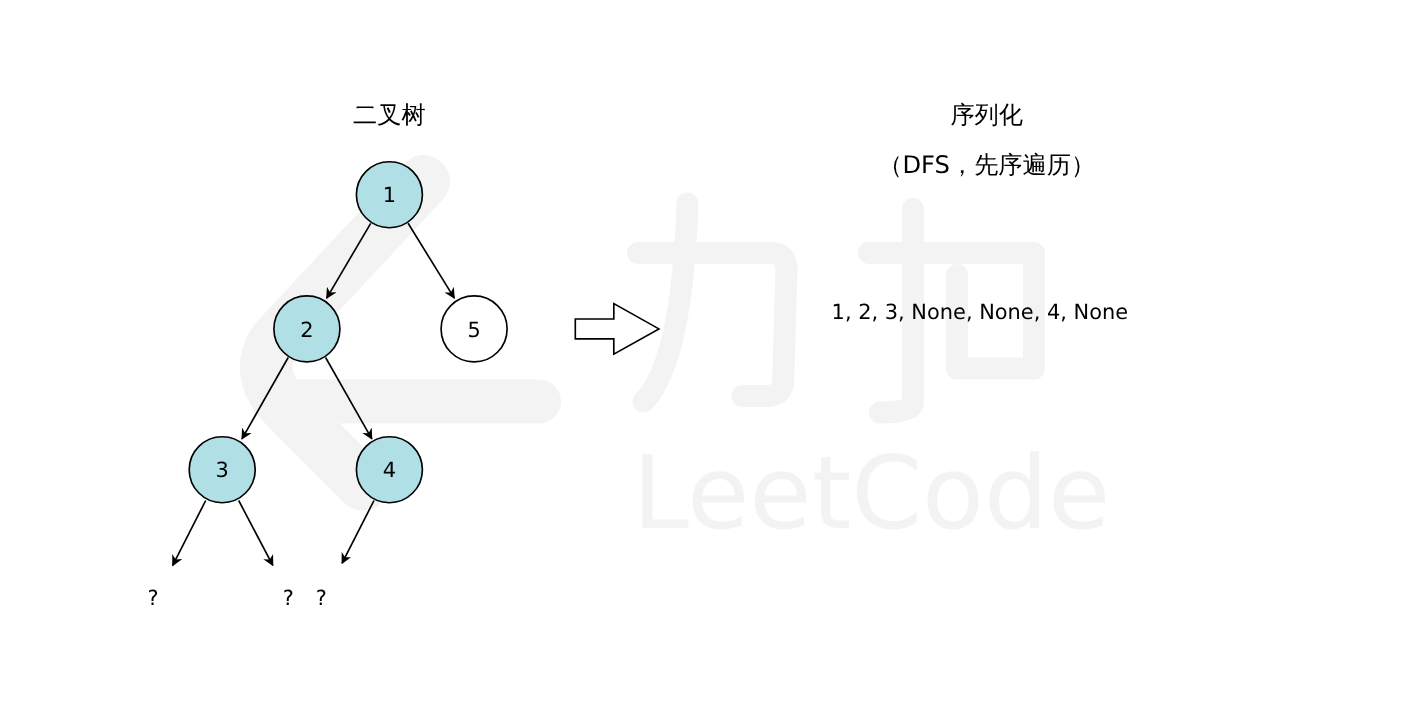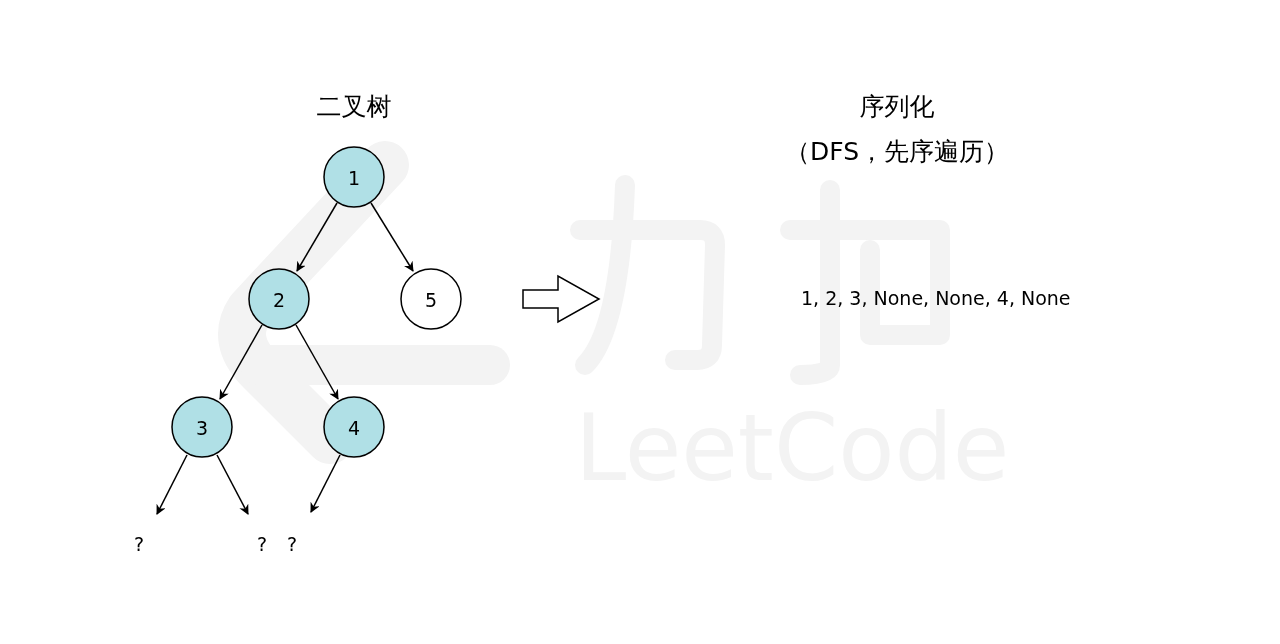--- a/index.html
+++ b/index.html
@@ -1,22 +1,22 @@
 <!DOCTYPE html>
 <html><head>
 <meta charset="utf-8">
 <style>
   html, body { margin:0; padding:0; background:#ffffff; }
   body { width:1280px; height:644px; position:relative; overflow:hidden;
          font-family:"DejaVu Sans", sans-serif; color:#000; }
   svg { position:absolute; left:0; top:0; }
-  .label { position:absolute; font-size:25px; white-space:nowrap; transform:translateX(-50%); }
+  .label { position:absolute; font-size:22px; white-space:nowrap; transform:translateX(-50%); }
   .nodetext { font-family:"DejaVu Sans", sans-serif; font-size:19px; }
   .qmark { position:absolute; font-size:19px; }
-  .seq { position:absolute; left:756px; top:287px; font-size:19px; white-space:nowrap;margin-left:45px; }
+  .seq { position:absolute; left:756px; top:273px; font-size:19px; white-space:nowrap; }
 </style>
 </head>
 <body>
 
 <svg width="1280" height="644">
   <g fill="none" stroke="#f3f3f3" stroke-linecap="round" stroke-linejoin="round">
     <path d="M385 165 L250 310 Q230 340 260 370 L330 440" stroke-width="48"></path>
     <path d="M260 365 L490 365" stroke-width="40"></path>
 
     <path d="M625 185 Q620 330 585 365" stroke-width="20"></path>

